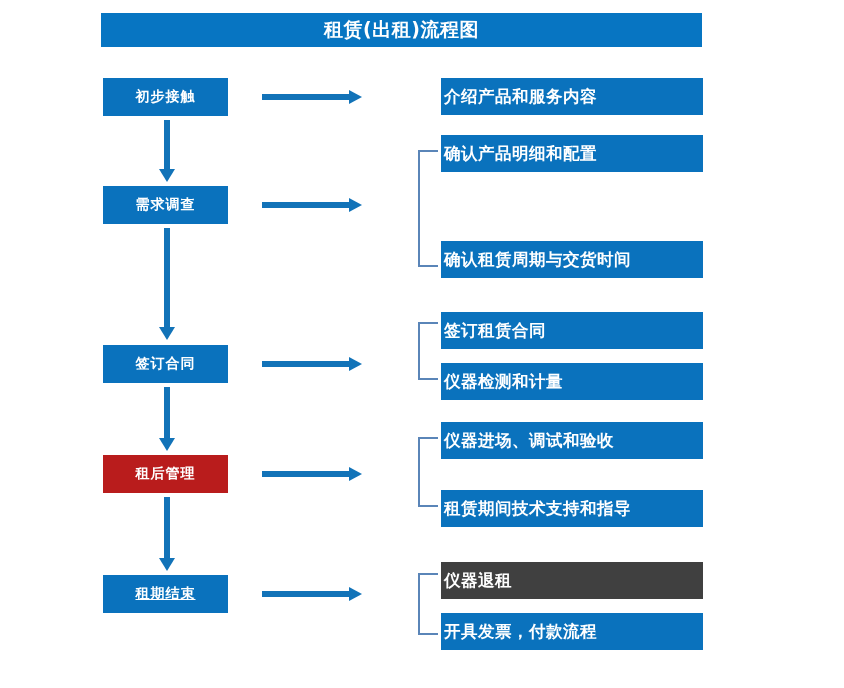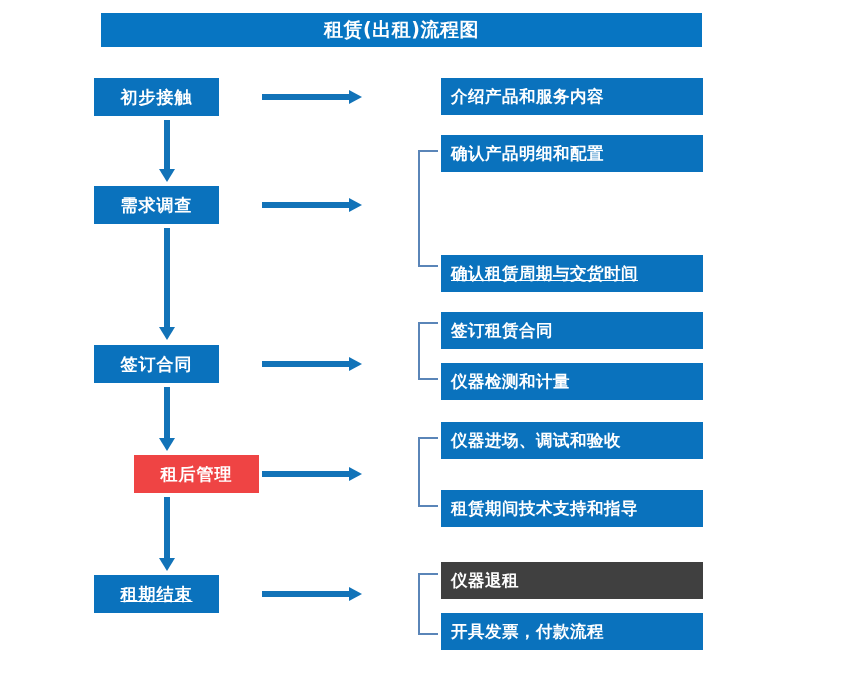--- a/index.html
+++ b/index.html
@@ -40,33 +40,33 @@
   .box {
     position: absolute;
     background: #0a72bd;
     color: #ffffff;
     font-weight: bold;
     display: flex;
     align-items: center;
     box-sizing: border-box;
   }
   .box.stage {
-    left: 94px;
+    left: 103px;
     width: 125px;
     height: 38px;
     justify-content: center;
-    font-size: 17px;
+    font-size: 14px;
     letter-spacing: 1px;
   }
   .box.detail {
     left: 441px;
     width: 262px;
     height: 37px;
     justify-content: flex-start;
-    padding-left: 10px;
+    padding-left: 3px;
     font-size: 16.5px;
     letter-spacing: 0.5px;
   }
 
   
   .h-arrow {
     position: absolute;
     left: 262px;
     width: 100px;
     height: 14px;
@@ -137,26 +137,26 @@
 </head>
 <body style="background: rgb(255, 255, 255);">
 
 <div id="canvas">
 
   <div class="title-bar" style="background: rgb(7, 117, 194); color: rgb(255, 255, 255);">租赁(出租)流程图</div>
 
   <div class="box stage" style="top: 78px; background: rgb(10, 114, 189); color: rgb(255, 255, 255);">初步接触</div>
   <div class="box stage" style="top: 186px; background: rgb(10, 114, 189); color: rgb(255, 255, 255);">需求调查</div>
   <div class="box stage" style="top: 345px; background: rgb(10, 114, 189); color: rgb(255, 255, 255);">签订合同</div>
-  <div class="box stage" style="top: 455px; background: #ef4444; color: rgb(255, 255, 255); margin-left: 40px;">租后管理</div>
+  <div class="box stage" style="top: 455px; background: #b91c1c; color: rgb(255, 255, 255);">租后管理</div>
   <div class="box stage" style="top: 575px; background: rgb(10, 114, 189); color: rgb(255, 255, 255); text-decoration: underline;">租期结束</div>
 
   <div class="box detail" style="top: 78px; background: rgb(10, 114, 189); color: rgb(255, 255, 255);">介绍产品和服务内容</div>
   <div class="box detail" style="top: 135px; background: rgb(10, 114, 189); color: rgb(255, 255, 255);">确认产品明细和配置</div>
-  <div class="box detail" style="top: 255px; background: rgb(10, 114, 189); color: rgb(255, 255, 255); text-decoration: underline;">确认租赁周期与交货时间</div>
+  <div class="box detail" style="top: 241px; background: rgb(10, 114, 189); color: rgb(255, 255, 255);">确认租赁周期与交货时间</div>
   <div class="box detail" style="top: 312px; background: rgb(10, 114, 189); color: rgb(255, 255, 255);">签订租赁合同</div>
   <div class="box detail" style="top: 363px; background: rgb(10, 114, 189); color: rgb(255, 255, 255);">仪器检测和计量</div>
   <div class="box detail" style="top: 490px; background: rgb(10, 114, 189); color: rgb(255, 255, 255);">租赁期间技术支持和指导</div>
   <div class="box detail" style="top: 422px; background: rgb(10, 114, 189); color: rgb(255, 255, 255);">仪器进场、调试和验收</div>
   <div class="box detail" style="top: 562px; background: #404040; color: rgb(255, 255, 255);">仪器退租</div>
   <div class="box detail" style="top: 613px; background: rgb(10, 114, 189); color: rgb(255, 255, 255);">开具发票，付款流程</div>
 
   <div class="h-arrow" style="top: 90px;">
     <div class="shaft" style="background: rgb(18, 115, 184);"></div>
     <div class="head" style="border-left-color: rgb(18, 115, 184);"></div>

